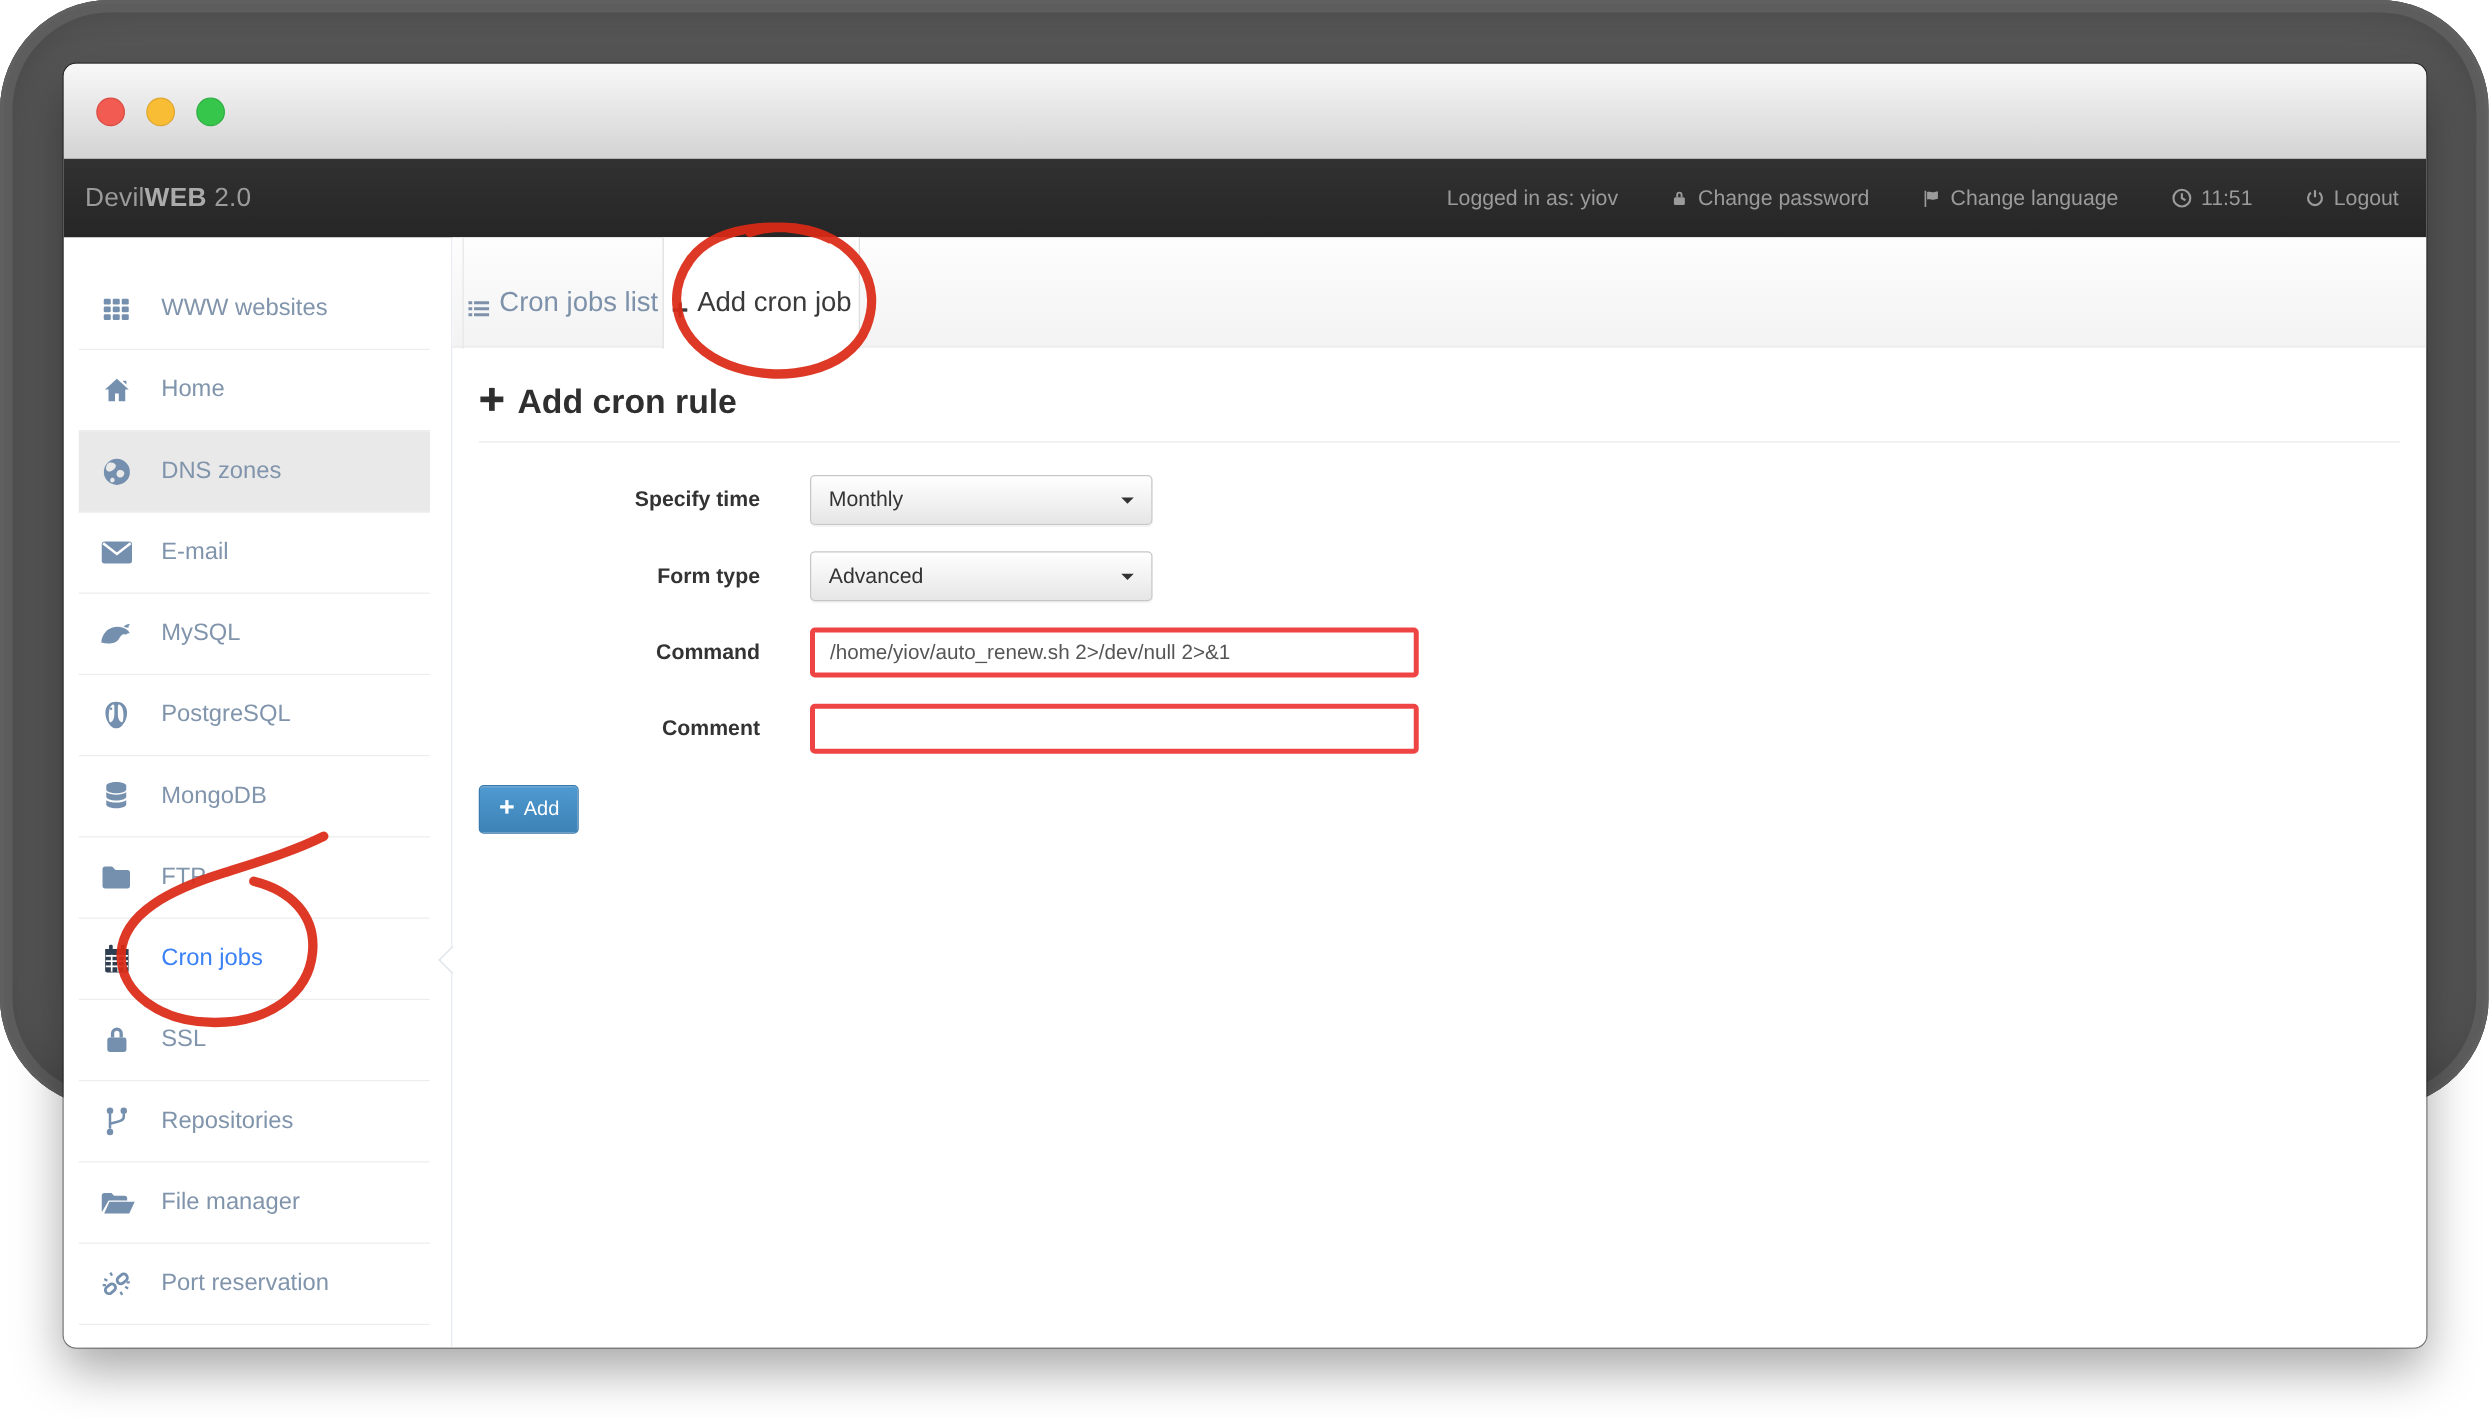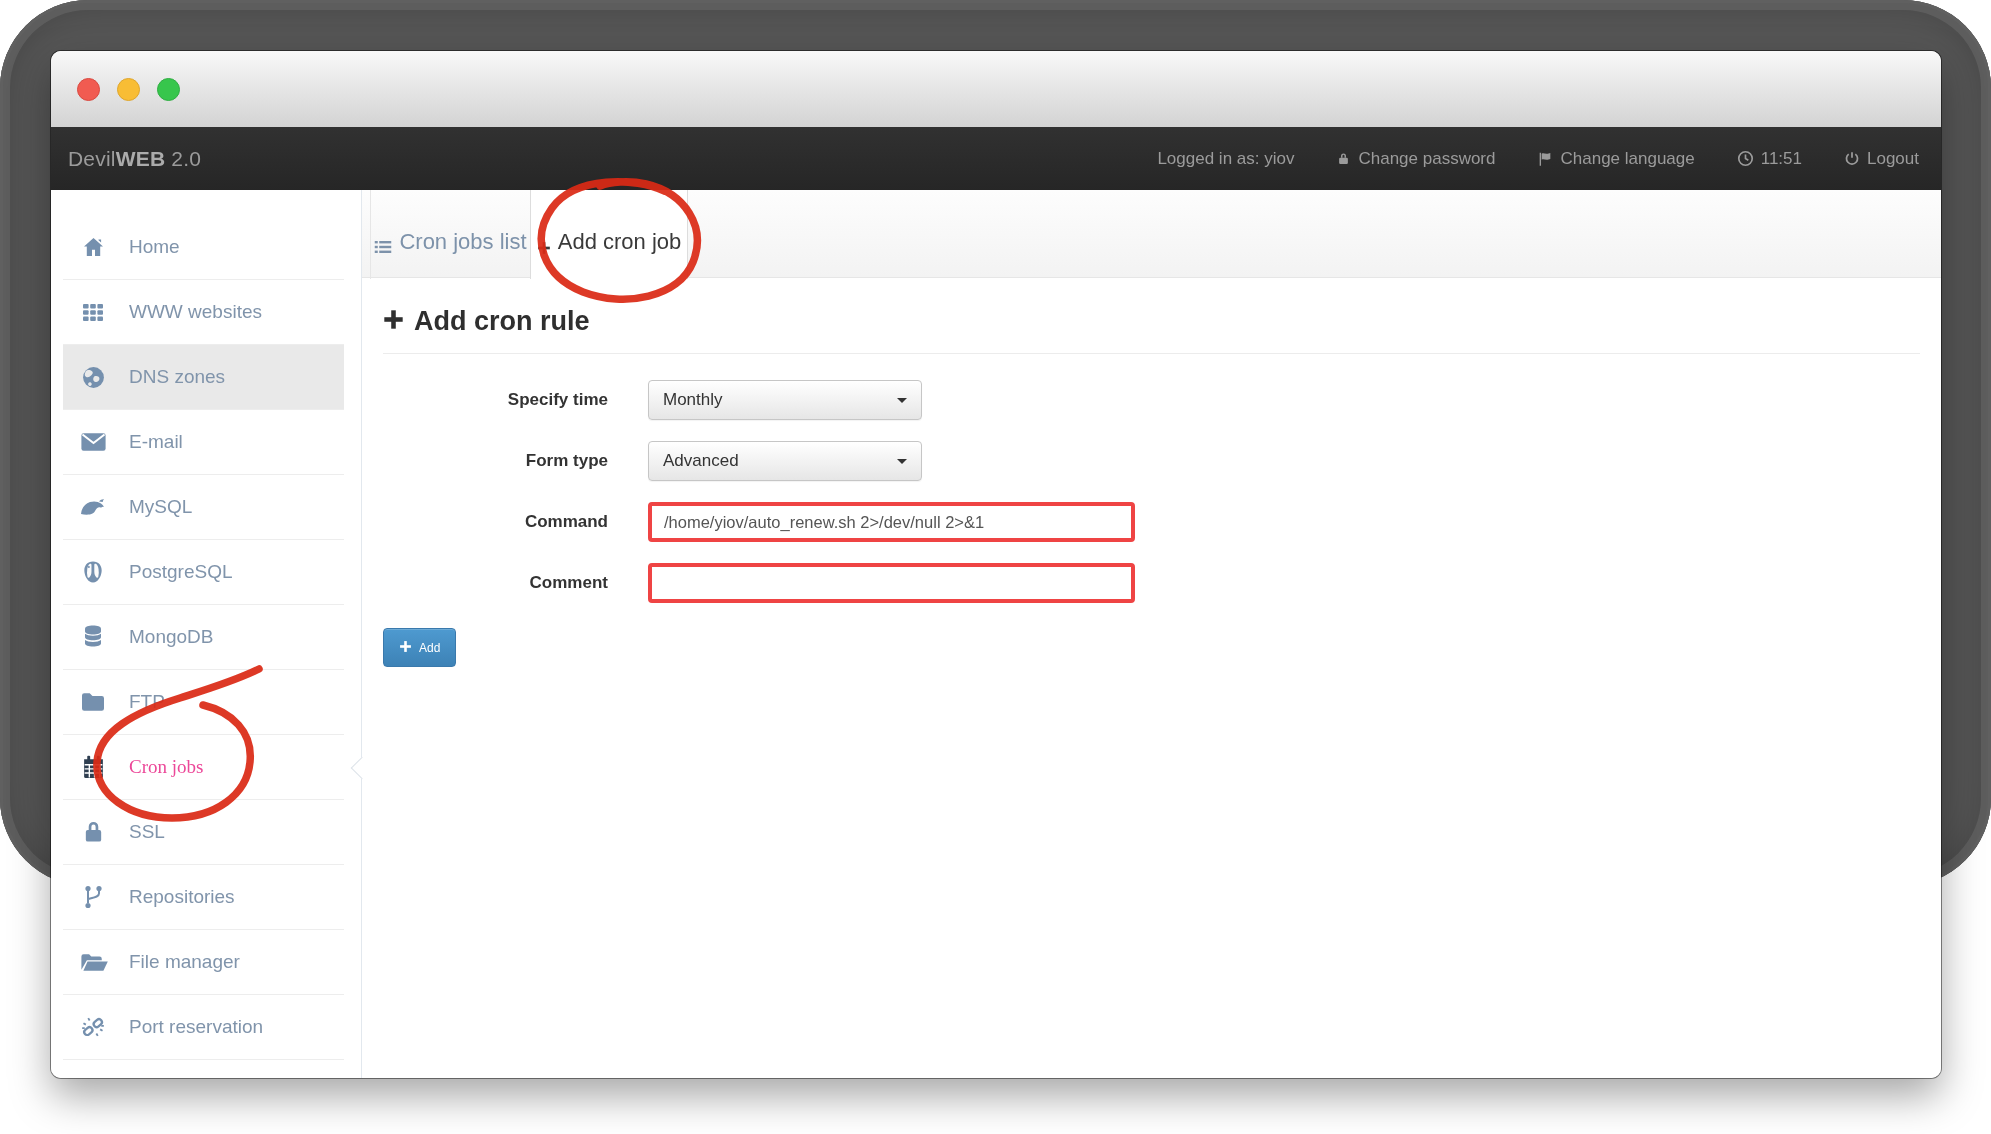--- a/index.html
+++ b/index.html
@@ -34,21 +34,21 @@
   
   .contentrow { display:flex; height:888px; }
 
   
   .sidebar { position:relative; width:311px; background:#fff; border-right:1px solid #e2e8ee; flex:none; overflow:hidden; }
   .sidelist { margin-top:25px; }
   .sideitem { height:65px; margin:0 17px 0 12px; display:flex; align-items:center; gap:21px;
               padding-left:15px; border-bottom:1px solid #ededed; color:#8094ab; font-size:19px; cursor:pointer; }
   .sideitem .ic { width:30px; display:flex; justify-content:center; color:#7590ae; flex:none; }
   .sideitem.hl { background:#e9e9e9; }
-  .sideitem.active { color:#ec4899;font-family:Liberation Serif, serif; }
+  .sideitem.active { color:#3b82f6; }
   .sideitem.active .ic { color:#2e3e50; }
   .sideitem.partial { height:18px; border-bottom:none; align-items:flex-start; padding-top:12px; }
 
   
   .notch { position:absolute; left:303px; top:709px; width:16px; height:16px; background:#fff;
            border-left:1px solid #dde3e9; border-bottom:1px solid #dde3e9; transform:rotate(45deg); z-index:5; }
 
   
   .main { flex:1; position:relative; background:#fff; }
   .tabstrip { position:relative; height:88px; background:linear-gradient(#fdfdfd,#f3f3f3); border-bottom:1px solid #e6e6e6; }
@@ -68,21 +68,21 @@
   .flabel { width:225px; text-align:right; font-weight:bold; font-size:17px; color:#333; margin-right:40px; flex:none; }
   .select { width:274px; height:40px; border:1px solid #c6c6c6; border-radius:4px;
             background:linear-gradient(#ffffff,#e6e6e6); display:flex; align-items:center; justify-content:space-between;
             padding:0 14px; font-size:17px; color:#333; cursor:pointer; box-shadow:0 1px 1px rgba(0,0,0,.05); }
   .caret { width:0; height:0; border-left:5px solid transparent; border-right:5px solid transparent; border-top:5px solid #333; }
   .tinput { width:487px; height:40px; border:4px solid #ef4444; border-radius:4px; padding:0 12px;
             font-size:16.5px; color:#555; background:#fff; font-family:"Liberation Sans","DejaVu Sans",sans-serif; }
   .btnrow { margin-top:25px; }
   .btn-add { display:inline-flex; align-items:center; gap:7px; height:39px; padding:0 15px;
              background:linear-gradient(#4e9ad0,#3d82b6); border:1px solid #3a79ac; border-radius:4px;
-             color:#fff; font-size:12px; cursor:pointer; box-shadow:inset 0 1px 0 rgba(255,255,255,.18); }
+             color:#fff; font-size:16px; cursor:pointer; box-shadow:inset 0 1px 0 rgba(255,255,255,.18); }
 
   
   .annotations { position:absolute; inset:0; pointer-events:none; z-index:60; }
 </style>
 </head>
 <body>
 
 <div class="stage">
   <div class="frame"></div>
 
@@ -141,44 +141,44 @@
       </div>
     </div>
 
     <div class="contentrow">
 
       <div class="sidebar">
         <div class="sidelist">
 
           <div class="sideitem">
             <span class="ic">
-                <svg width="27" height="24" viewBox="0 0 24 24" fill="currentColor">
-                  <path d="M12 3 2.5 11.5h2.8V21h5.2v-6.3h3v6.3h5.2v-9.5h2.8zM17 4.5h2.6v3L17 5.2z"></path>
-                </svg>
-              </span>
-            <span>Home</span>
-          </div>
-
-          <div class="sideitem">
-            <span class="ic">
                 <svg width="26" height="24" viewBox="0 0 24 24" fill="currentColor">
                   <rect x="2" y="4" width="5.6" height="4.6" rx="1"></rect>
                   <rect x="9.2" y="4" width="5.6" height="4.6" rx="1"></rect>
                   <rect x="16.4" y="4" width="5.6" height="4.6" rx="1"></rect>
                   <rect x="2" y="10.2" width="5.6" height="4.6" rx="1"></rect>
                   <rect x="9.2" y="10.2" width="5.6" height="4.6" rx="1"></rect>
                   <rect x="16.4" y="10.2" width="5.6" height="4.6" rx="1"></rect>
                   <rect x="2" y="16.4" width="5.6" height="4.6" rx="1"></rect>
                   <rect x="9.2" y="16.4" width="5.6" height="4.6" rx="1"></rect>
                   <rect x="16.4" y="16.4" width="5.6" height="4.6" rx="1"></rect>
                 </svg>
               </span>
             <span>WWW websites</span>
           </div>
 
+          <div class="sideitem">
+            <span class="ic">
+                <svg width="27" height="24" viewBox="0 0 24 24" fill="currentColor">
+                  <path d="M12 3 2.5 11.5h2.8V21h5.2v-6.3h3v6.3h5.2v-9.5h2.8zM17 4.5h2.6v3L17 5.2z"></path>
+                </svg>
+              </span>
+            <span>Home</span>
+          </div>
+
           <div class="sideitem hl">
             <span class="ic">
                 <svg width="25" height="25" viewBox="0 0 24 24">
                   <circle cx="12" cy="12" r="10" fill="currentColor"></circle>
                   <path fill="#e9e9e9" d="M6 5c2-.5 4 0 5 1.5S10 10 8.5 11 5 12 4 10.5 4.5 5.4 6 5zm8.5 5.5c1.8 0 3.5 1.2 3.2 3s-2 3.3-3.8 2.8-2.6-2.3-2-3.9 1.3-1.9 2.6-1.9zM9 16.5c1 .3 1.6 1.4 1.2 2.4S8.6 20.3 7.8 20 6.6 18.5 7 17.6 8.2 16.3 9 16.5z"></path>
                 </svg>
               </span>
             <span>DNS zones</span>
           </div>
 

